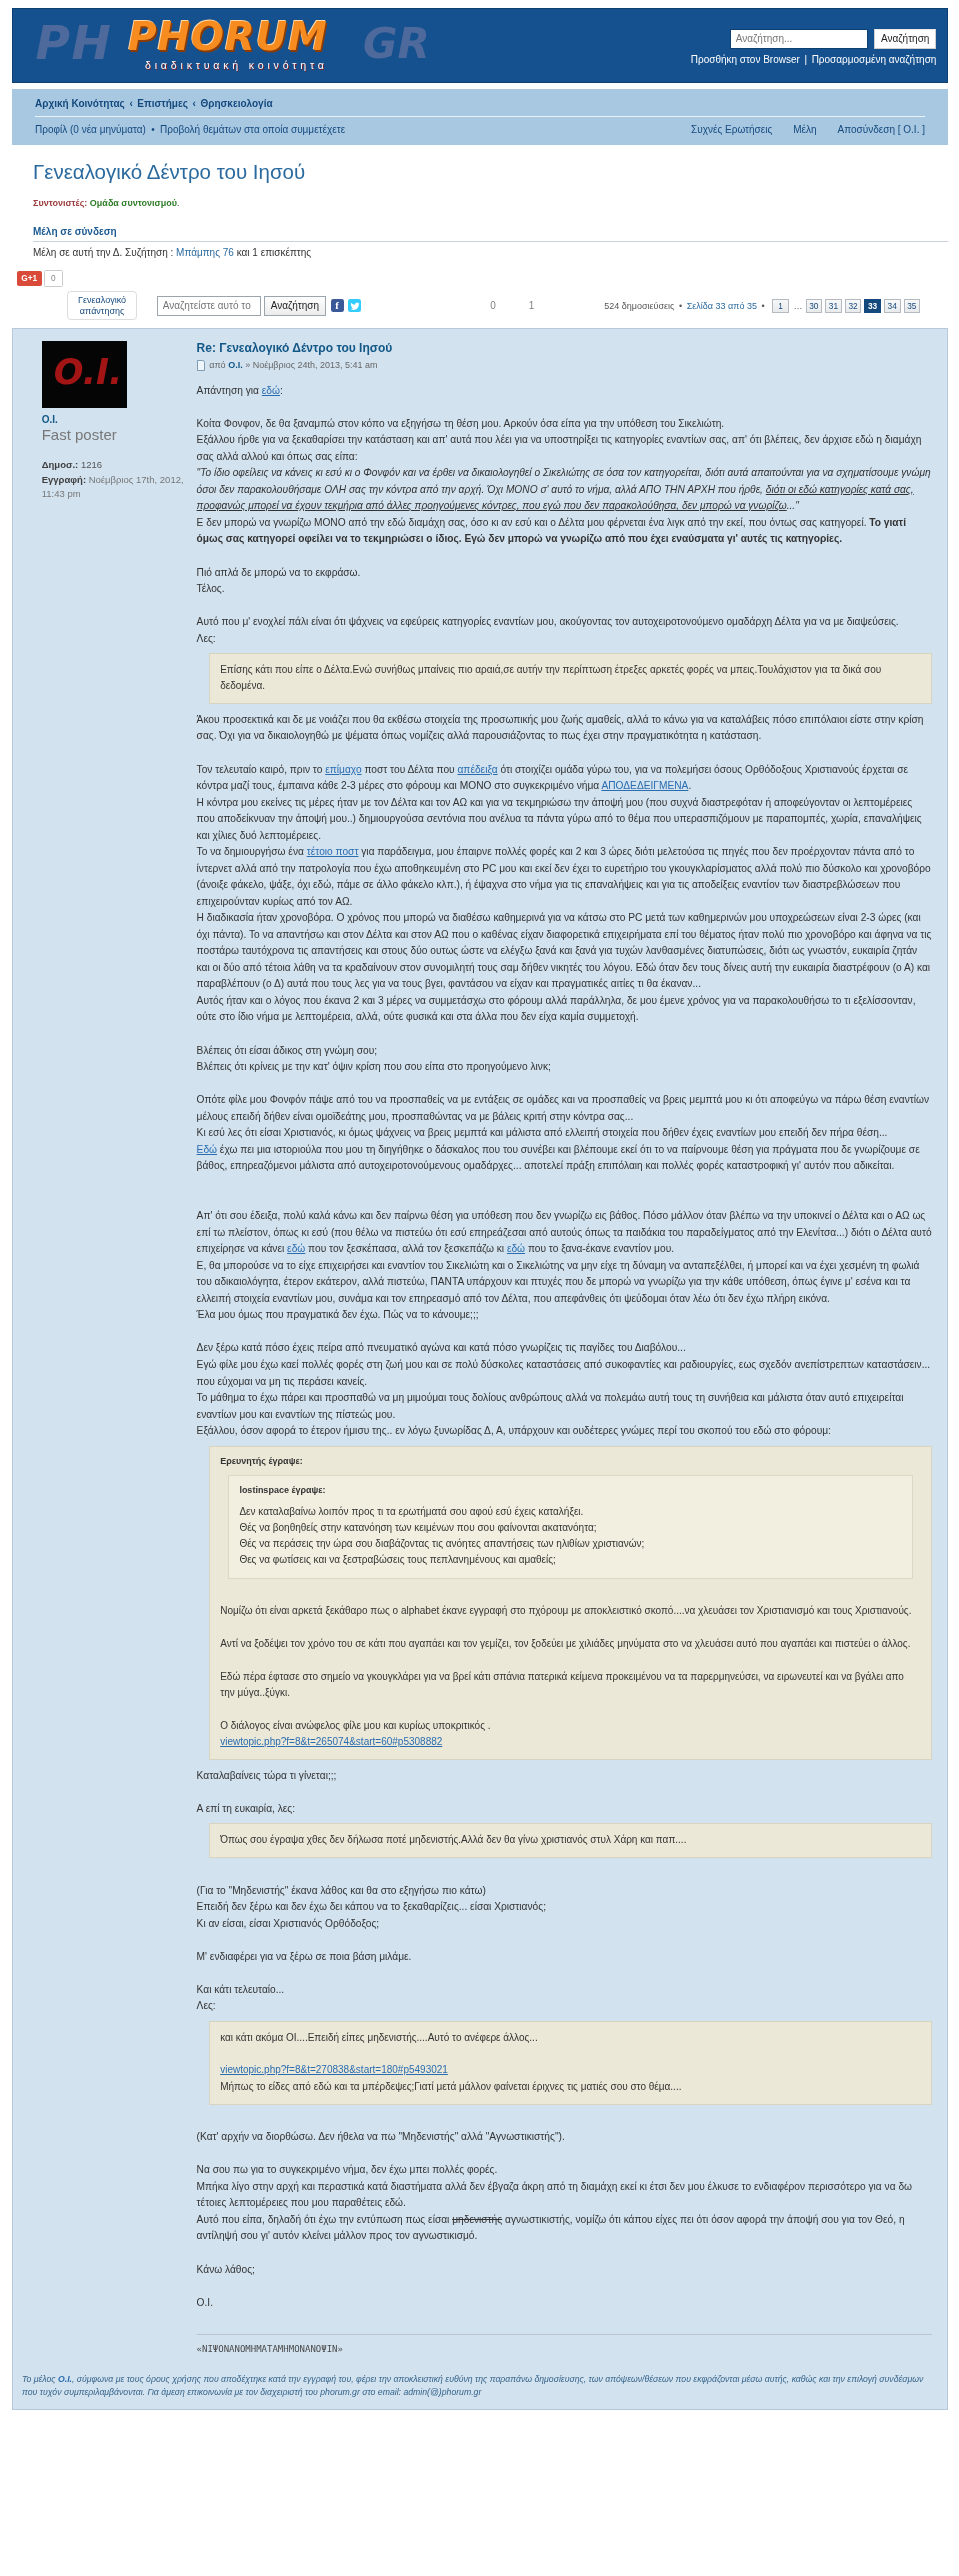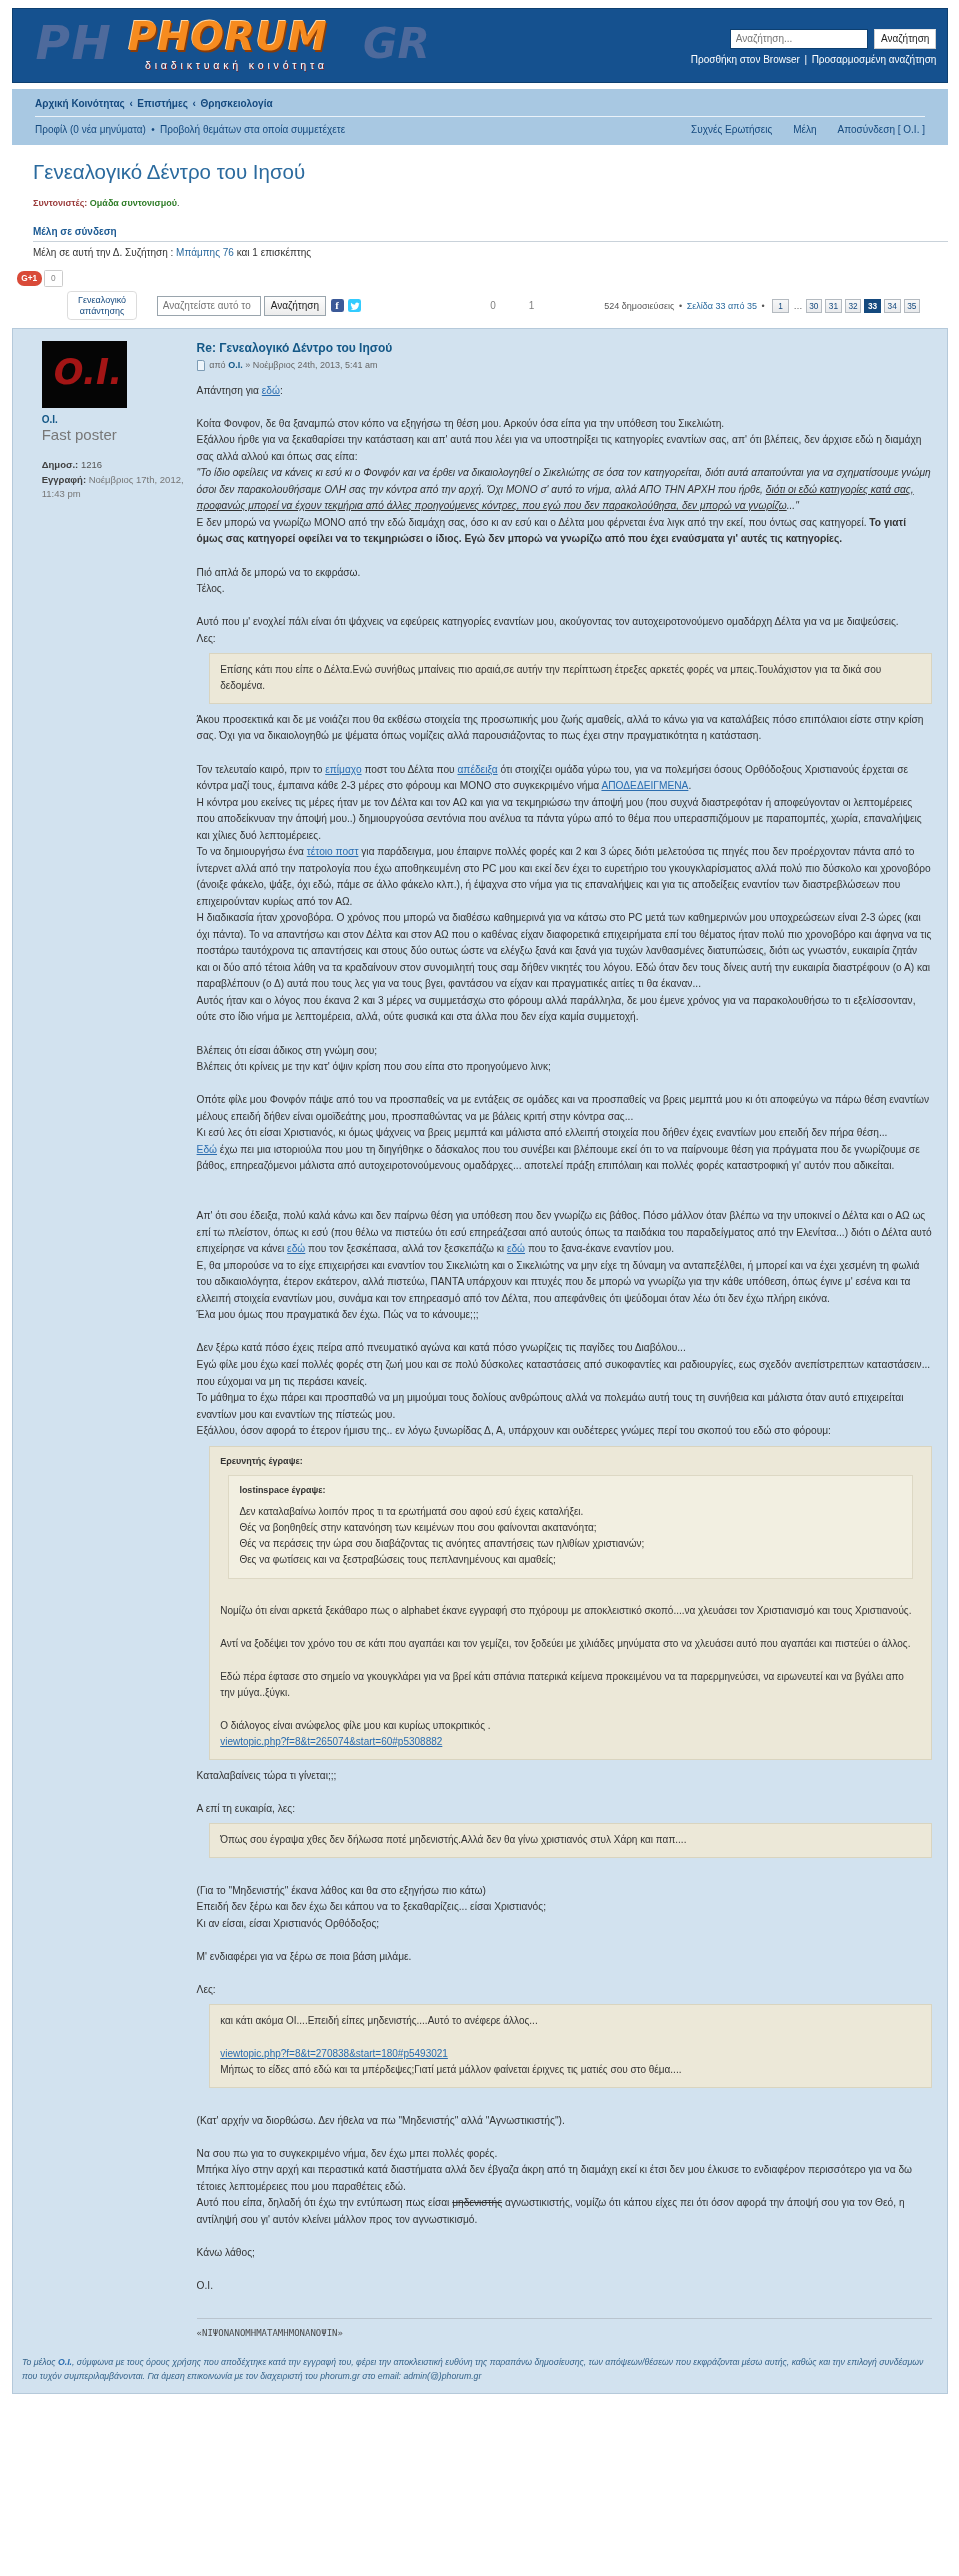--- a/index.html
+++ b/index.html
@@ -40,21 +40,21 @@
   .topic-desc{margin:1.5px 0 0 21px;font-size:10px;color:#8a8a8a;}
   .moderators{margin:13.7px 0 0 21px;font-size:9px;}
   .mod-label{color:#9a3b3b;font-weight:bold;}
   .mod-link{color:#2f7d28;font-weight:bold;text-decoration:none;}
   .online-heading{margin:18px 0 0 21px;padding-bottom:3.8px;font-size:10px;font-weight:bold;color:#1c5a93;border-bottom:0.8px solid #c9d2da;}
   .online-text{margin:5.3px 0 0 21px;font-size:10px;color:#333;}
   .online-text a{color:#2a6a9e;}
 
   
   .gplus-row{display:flex;align-items:center;margin:12px 0 0 4.6px;height:16.7px;}
-  .g1{background:#d94a38;color:#fff;font-weight:bold;font-size:8.3px;padding:2.3px 4.6px;border-radius:7px;}
+  .g1{background:#d94a38;color:#fff;font-weight:bold;font-size:8.3px;padding:2.3px 4.6px;border-radius:2px;}
   .gcount{border:0.8px solid #ccc;color:#888;font-size:8.3px;padding:2.3px 6px;margin-left:2.3px;border-radius:1.5px;background:#fff;}
   .controls-row{display:flex;align-items:center;margin:4.6px 0 7.6px;font-size:10px;}
   .reply-btn{margin-left:55px;width:59px;text-align:center;background:#fff;border:0.8px solid #dcdcdc;border-radius:3.8px;padding:2.3px 4.6px;font-size:9px;color:#14497e;line-height:1.25;cursor:pointer;}
   .mid-search-input{margin-left:20px;width:93px;height:13.7px;border:0.8px solid #9aa5ad;padding:2.3px 4.6px;font-size:10px;color:#666;font-family:"Liberation Sans",sans-serif;}
   .mid-search-btn{margin-left:2.3px;height:20px;background:linear-gradient(#fdfdfd,#ececec);border:0.8px solid #9aa5ad;font-size:10px;padding:0 6px;color:#222;font-family:"Liberation Sans",sans-serif;cursor:pointer;}
   .share-icon{display:inline-block;width:13px;height:13px;border-radius:2.3px;margin-left:4.6px;position:relative;cursor:pointer;}
   .fb{background:#3b5998;color:#fff;font-weight:bold;font-family:"Liberation Serif",serif;font-size:10.6px;text-align:center;line-height:13px;}
   .tw{background:#33ccff;}
   .tw svg{position:absolute;left:1.5px;top:2.3px;}
   .share-count{color:#808080;font-size:10px;}
@@ -259,20 +259,21 @@
             <blockquote class="quote">
               <div class="para"><span>Όπως σου έγραψα χθες δεν δήλωσα ποτέ μηδενιστής.Αλλά δεν θα γίνω χριστιανός στυλ Χάρη και παπ....</span></div>
             </blockquote>
             <div class="gap"></div>
             <div class="para"><span>(Για το "Μηδενιστής" έκανα λάθος και θα στο εξηγήσω πιο κάτω)</span></div>
             <div class="para"><span>Επειδή δεν ξέρω και δεν έχω δει κάπου να το ξεκαθαρίζεις... είσαι Χριστιανός;</span></div>
             <div class="para"><span>Κι αν είσαι, είσαι Χριστιανός Ορθόδοξος;</span></div>
             <div class="gap"></div>
             <div class="para"><span>Μ' ενδιαφέρει για να ξέρω σε ποια βάση μιλάμε.</span></div>
             <div class="gap"></div>
+            <div class="para"><span>Και κάτι τελευταίο...</span></div>
             <div class="para"><span>Λες:</span></div>
             <blockquote class="quote">
               <div class="para"><span>και κάτι ακόμα ΟΙ....Επειδή είπες μηδενιστής....Αυτό το ανέφερε άλλος...</span></div>
               <div class="gap"></div>
               <div class="para"><a class="plink" href="#">viewtopic.php?f=8&amp;t=270838&amp;start=180#p5493021</a></div>
               <div class="para"><span>Μήπως το είδες από εδώ και τα μπέρδεψες;Γιατί μετά μάλλον φαίνεται έριχνες τις ματιές σου στο θέμα....</span></div>
             </blockquote>
             <div class="gap"></div>
             <div class="para"><span>(Κατ' αρχήν να διορθώσω. Δεν ήθελα να πω "Μηδενιστής" αλλά "Αγνωστικιστής").</span></div>
             <div class="gap"></div>

